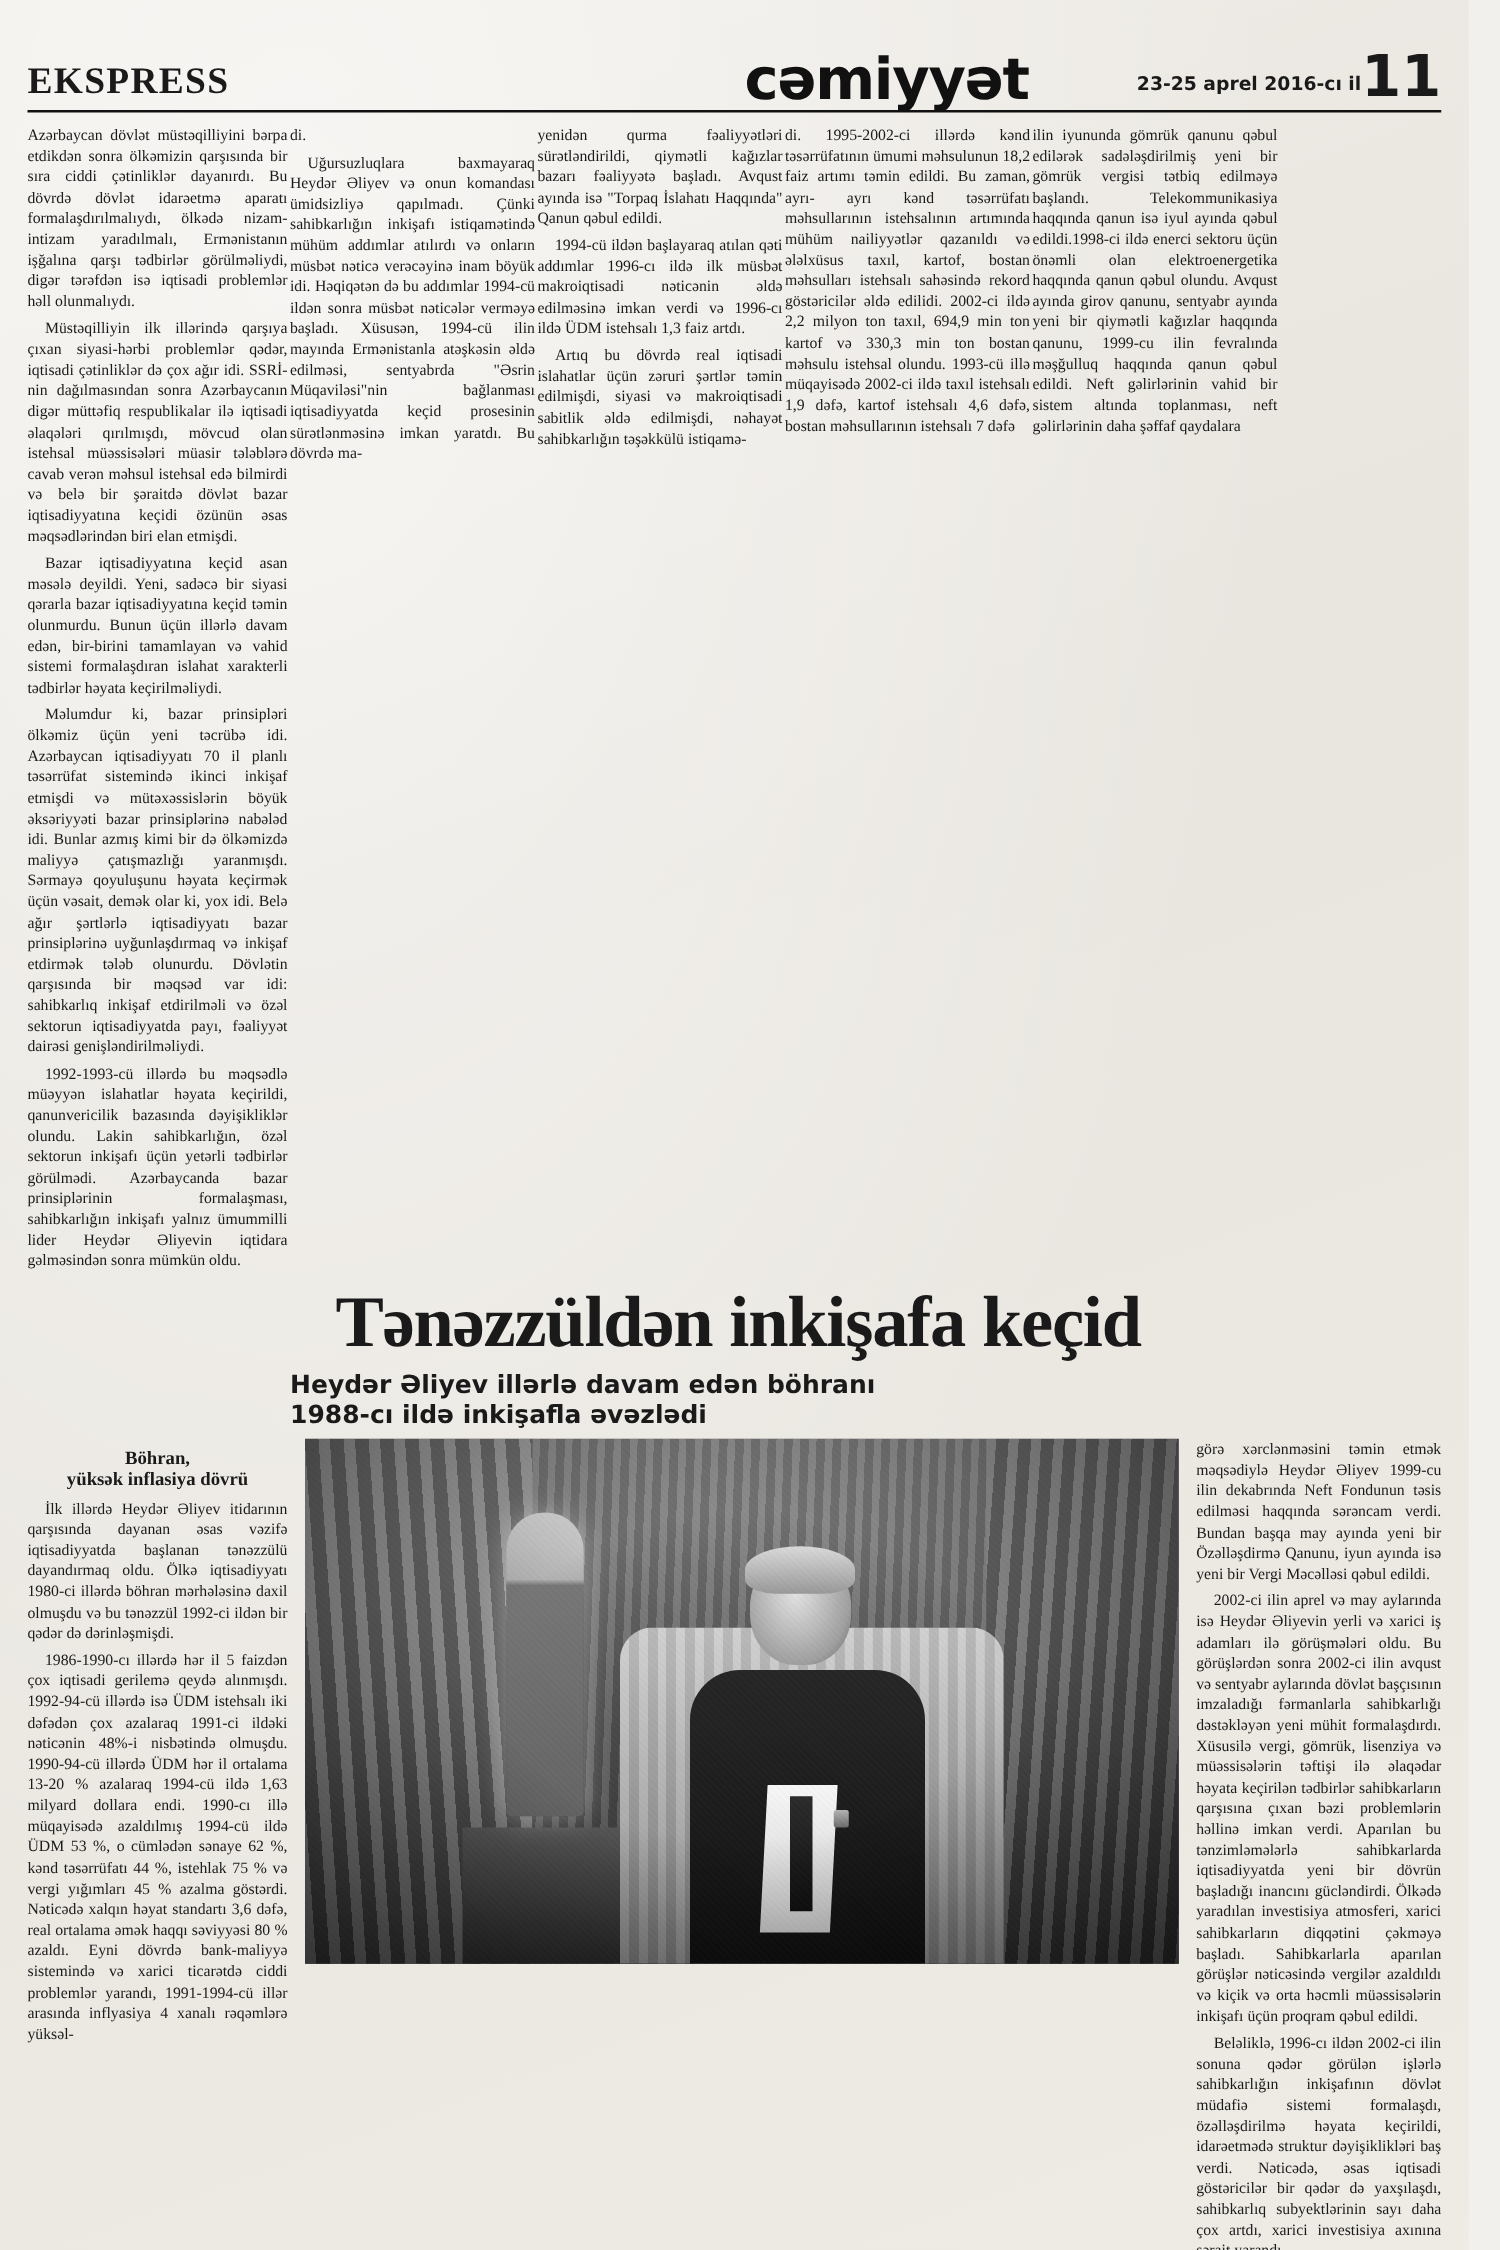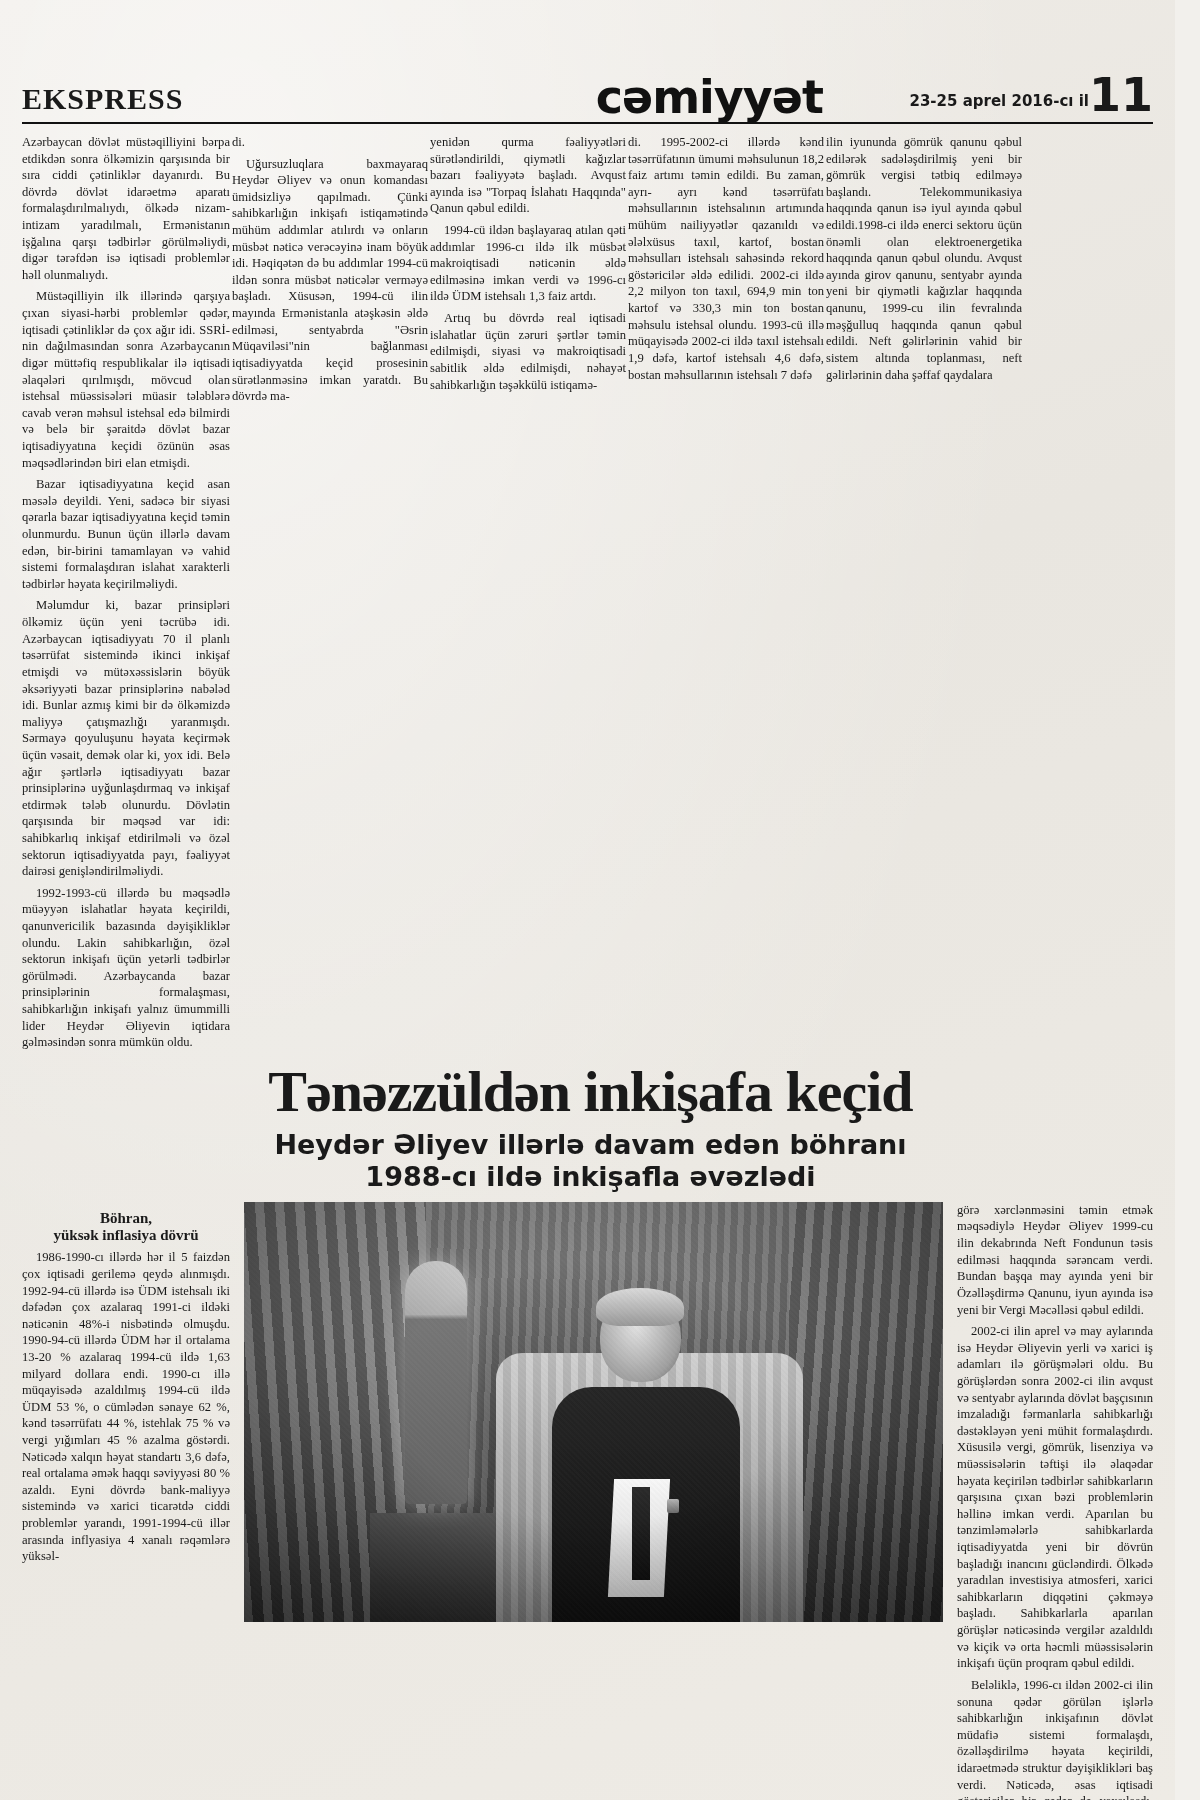--- a/index.html
+++ b/index.html
@@ -9,21 +9,21 @@
     height: 1800px;
     background: #f2f0ec;
     font-family: "Liberation Serif", serif;
     color: #1a1a1a;
     position: relative;
     overflow: hidden;
   }
   .page {
     width: 1175px;
     height: 1800px;
-    padding: 70px 22px 10px 22px;
+    padding: 36px 22px 10px 22px;
     position: relative;
     background:
       radial-gradient(ellipse at 20% 10%, rgba(255,255,255,0.55), rgba(0,0,0,0) 60%),
       linear-gradient(160deg, #efece7 0%, #e9e6e0 40%, #eeebe5 100%);
   }
 
   
   .masthead {
     display: flex;
     align-items: flex-end;
@@ -107,24 +107,23 @@
     font-family: "Liberation Serif", serif;
     font-weight: bold;
     font-size: 58px;
     line-height: 1.02;
     text-align: center;
     letter-spacing: -1px;
     margin: 0 0 8px 0;
   }
   .subheadline {
     font-family: "DejaVu Sans", sans-serif;
-    font-size: 27px;
+    font-size: 20px;
     font-weight: bold;
     line-height: 1.2;
-    text-align: center;
     margin: 0;
   }
 
   
   .mid {
     display: grid;
     grid-template-columns: 208px 1fr 196px;
     gap: 14px;
     margin-top: 8px;
   }
@@ -260,20 +259,21 @@
     <div class="subheadline">1988-cı ildə inkişafla əvəzlədi</div>
   </div>
 
   <div class="mid">
 
     <div class="col-text">
       <div class="subhead">
         <span>Böhran,</span><br>
         <span>yüksək inflasiya dövrü</span>
       </div>
+      <p>İlk illərdə Heydər Əliyev itidarının qarşısında dayanan əsas vəzifə iqtisadiyyatda başlanan tənəzzülü dayandırmaq oldu. Ölkə iqtisadiyyatı 1980-ci illərdə böhran mərhələsinə daxil olmuşdu və bu tənəzzül 1992-ci ildən bir qədər də dərinləşmişdi.</p>
       <p>1986-1990-cı illərdə hər il 5 faizdən çox iqtisadi gerilemə qeydə alınmışdı. 1992-94-cü illərdə isə ÜDM istehsalı iki dəfədən çox azalaraq 1991-ci ildəki nəticənin 48%-i nisbətində olmuşdu. 1990-94-cü illərdə ÜDM hər il ortalama 13-20 % azalaraq 1994-cü ildə 1,63 milyard dollara endi. 1990-cı illə müqayisədə azaldılmış 1994-cü ildə ÜDM 53 %, o cümlədən sənaye 62 %, kənd təsərrüfatı 44 %, istehlak 75 % və vergi yığımları 45 % azalma göstərdi. Nəticədə xalqın həyat standartı 3,6 dəfə, real ortalama əmək haqqı səviyyəsi 80 % azaldı. Eyni dövrdə bank-maliyyə sistemində və xarici ticarətdə ciddi problemlər yarandı, 1991-1994-cü illər arasında inflyasiya 4 xanalı rəqəmlərə yüksəl-</p>
     </div>
 
     <div class="photo-area">
       <div class="photo-inner">
         <div class="ph-bg"></div>
         <div class="ph-curtain-l"></div>
         <div class="ph-curtain-r"></div>
         <div class="ph-table"></div>
         <div class="ph-lamp"></div>

